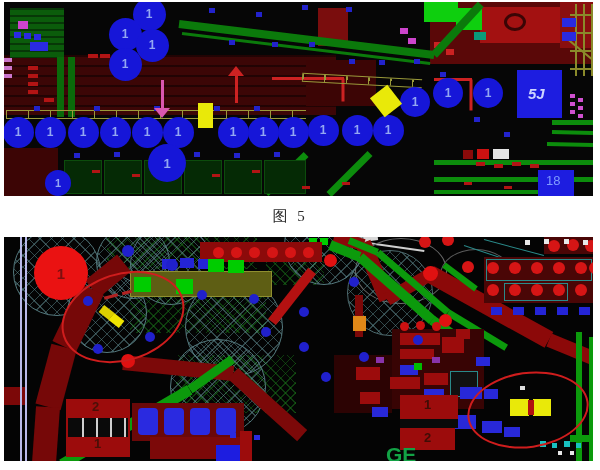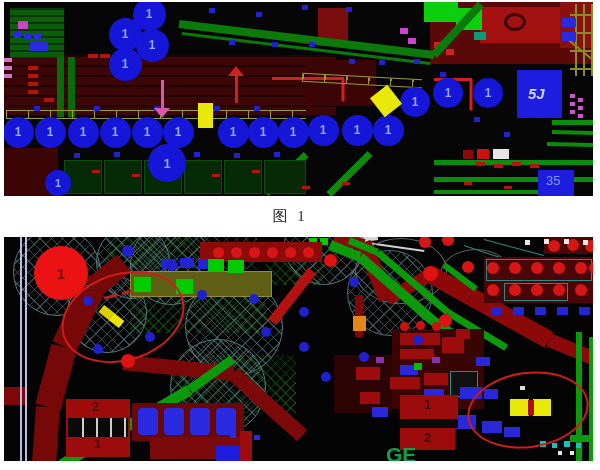--- a/index.html
+++ b/index.html
@@ -156,23 +156,23 @@
         <div style="position: absolute; left: 6.5px; width: 3px; height: 29px; background: rgb(217, 87, 176); top: 0px;"></div>
         <div style="position: absolute; left: 0px; width: 0px; height: 0px; border-left: 8px solid transparent; border-right: 8px solid transparent; bottom: 0px; border-top: 10px solid rgb(217, 87, 176);"></div>
       </div>
       <div style="position: absolute; left: 224px; top: 64px; width: 16px; height: 38px;">
         <div style="position: absolute; left: 6.5px; width: 3px; height: 29px; background: rgb(204, 34, 34); top: 8px;"></div>
         <div style="position: absolute; left: 0px; width: 0px; height: 0px; border-left: 8px solid transparent; border-right: 8px solid transparent; top: 0px; border-bottom: 10px solid rgb(204, 34, 34);"></div>
       </div>
       <div style="position: absolute; left: 513px; top: 68px; width: 45px; height: 48px; background: rgb(29, 29, 224);"></div>
       <div style="position: absolute; left: 524px; top: 84px; color: rgb(205, 213, 255); font-size: 15px; white-space: nowrap; line-height: 1.1; font-weight: 700; font-style: italic;">5J</div>
       <div style="position: absolute; left: 534px; top: 168px; width: 36px; height: 26px; background: rgb(29, 29, 224);"></div>
-      <div style="position: absolute; left: 542px; top: 172px; color: rgb(127, 155, 255); font-size: 13px; white-space: nowrap; line-height: 1.1;">35</div>
+      <div style="position: absolute; left: 542px; top: 172px; color: rgb(127, 155, 255); font-size: 13px; white-space: nowrap; line-height: 1.1;">18</div>
     </div>
-  <div class="caption">图 1</div>
+  <div class="caption">图 5</div>
   <div class="board" style="left: 4px; top: 237px; width: 589px; height: 224px; background: rgb(4, 4, 4);">
       <div style="position: absolute; left: 103px; top: 0px; width: 150px; height: 32px; background-image: repeating-linear-gradient(45deg, rgba(25, 115, 25, 0.5) 0px, rgba(25, 115, 25, 0.5) 1px, transparent 1px, transparent 7px), repeating-linear-gradient(-45deg, rgba(25, 115, 25, 0.5) 0px, rgba(25, 115, 25, 0.5) 1px, transparent 1px, transparent 7px);"></div>
       <div style="position: absolute; left: 262px; top: 18px; width: 58px; height: 30px; background-image: repeating-linear-gradient(45deg, rgba(25, 115, 25, 0.5) 0px, rgba(25, 115, 25, 0.5) 1px, transparent 1px, transparent 7px), repeating-linear-gradient(-45deg, rgba(25, 115, 25, 0.5) 0px, rgba(25, 115, 25, 0.5) 1px, transparent 1px, transparent 7px);"></div>
       <div style="position: absolute; left: 126px; top: 58px; width: 136px; height: 38px; background-image: repeating-linear-gradient(45deg, rgba(25, 115, 25, 0.5) 0px, rgba(25, 115, 25, 0.5) 1px, transparent 1px, transparent 7px), repeating-linear-gradient(-45deg, rgba(25, 115, 25, 0.5) 0px, rgba(25, 115, 25, 0.5) 1px, transparent 1px, transparent 7px);"></div>
       <div style="position: absolute; left: 172px; top: 118px; width: 120px; height: 58px; background-image: repeating-linear-gradient(45deg, rgba(25, 115, 25, 0.5) 0px, rgba(25, 115, 25, 0.5) 1px, transparent 1px, transparent 7px), repeating-linear-gradient(-45deg, rgba(25, 115, 25, 0.5) 0px, rgba(25, 115, 25, 0.5) 1px, transparent 1px, transparent 7px);"></div>
       <div style="position: absolute; left: 350px; top: 3px; width: 70.7107px; height: 2px; background: rgb(207, 207, 207); transform-origin: 0px 1px; transform: rotate(8.1301deg);"></div>
       <div style="position: absolute; left: 352px; top: 0.5px; width: 22.2036px; height: 5px; background: rgb(216, 216, 216); transform-origin: 0px 2.5px; transform: rotate(-7.76517deg);"></div>
       <div style="position: absolute; left: 351px; top: 1px; width: 92px; height: 66px; border: 1.5px solid rgb(103, 103, 103); border-radius: 50%; box-sizing: border-box;"></div>
       <div style="position: absolute; left: 436px; top: 12px; width: 72px; height: 52px; border: 1.5px solid rgb(90, 90, 90); border-radius: 50%; box-sizing: border-box;"></div>
       <div style="position: absolute; left: 480px; top: 1.5px; width: 62.0967px; height: 1px; background: rgb(42, 138, 138); transform-origin: 0px 0.5px; transform: rotate(14.9314deg);"></div>

